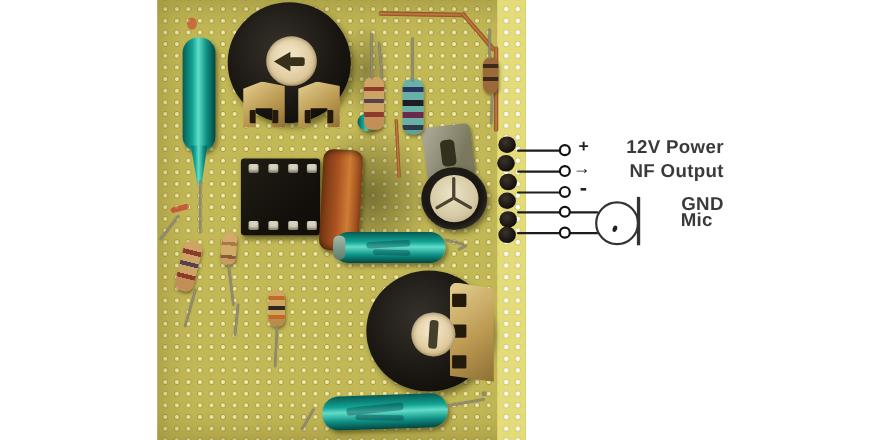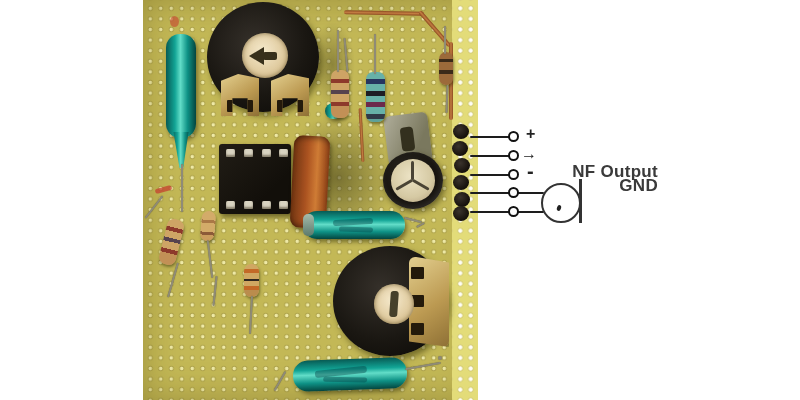--- a/index.html
+++ b/index.html
@@ -202,16 +202,18 @@
     <div class="term" style="left:508px;top:131px;"></div>
     <div class="term" style="left:508px;top:150px;"></div>
     <div class="term" style="left:508px;top:169px;"></div>
     <div class="term" style="left:508px;top:187px;"></div>
     <div class="term" style="left:508px;top:206px;"></div>
 
     <div class="sym" style="left:526px;top:125px;font-size:16px;">+</div>
     <div class="sym" style="left:521px;top:145px;font-size:16px;">→</div>
     <div class="sym" style="left:527px;top:160px;font-size:20px;">-</div>
 
-    <div class="lbl" style="top:146px;margin-top:16px;">NF Output</div>
+    <div class="lbl" style="top:124px;">12V Power</div>
+    <div class="lbl" style="top:146px;">NF Output</div>
     <div class="lbl" style="top:166px;margin-top:10px;">GND</div>
+    <div class="lbl" style="top:190px;padding-right:10px;width:168px;">Mic</div>
   </div>
 </div>
 
 </body></html>

